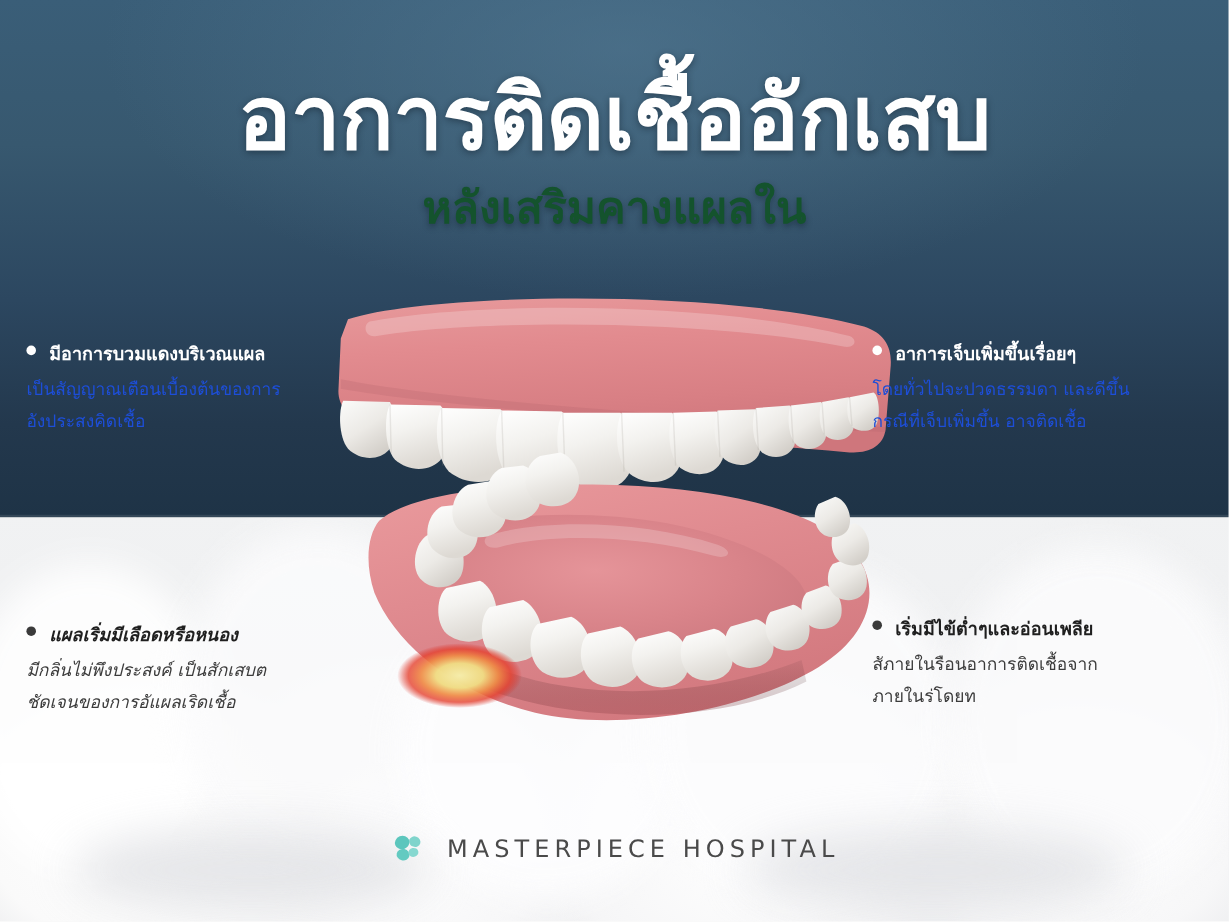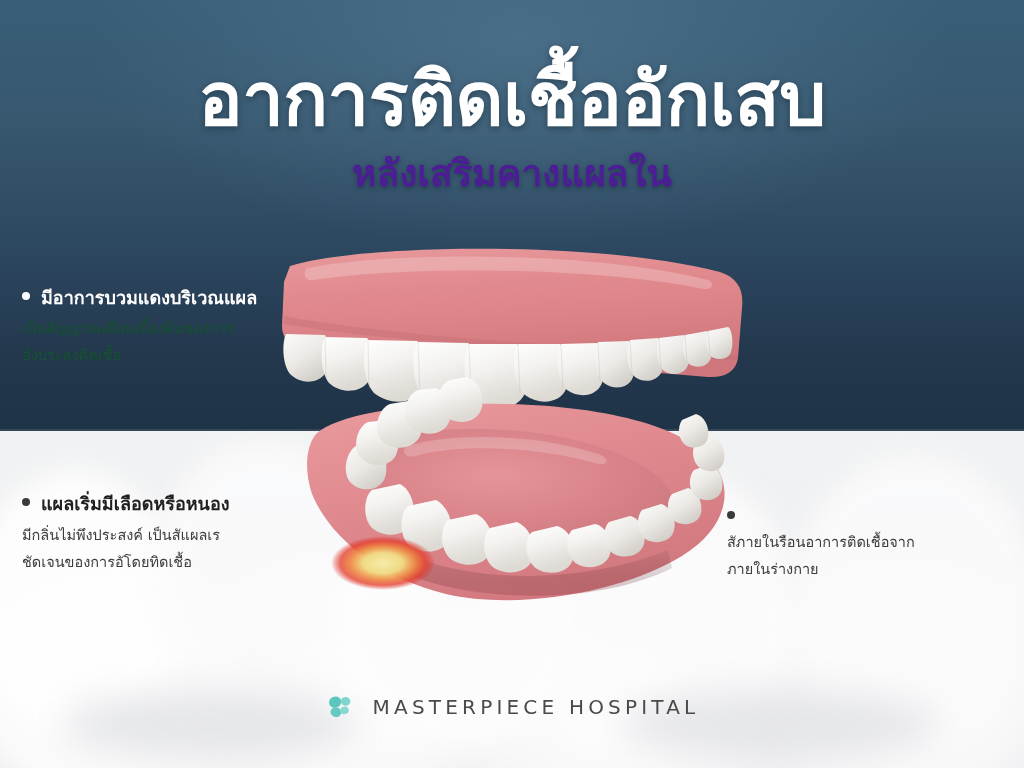--- a/index.html
+++ b/index.html
@@ -74,21 +74,21 @@
     letter-spacing: -0.5px;
     color: #ffffff;
     text-shadow: 0 2px 6px rgba(10,22,34,0.45);
     white-space: nowrap;
   }
   .title-sub {
     margin-top: 6px;
     font-family: "DejaVu Sans", "Liberation Sans", sans-serif;
     font-size: 37px;
     font-weight: bold;
-    color: #4c1d95;
+    color: #14532d;
     text-shadow: 0 2px 5px rgba(10,22,34,0.40);
     white-space: nowrap;
   }
 
   
   .point {
     position: absolute;
     width: 300px;
     z-index: 7;
   }
@@ -99,43 +99,43 @@
     margin-bottom: 6px;
   }
   .dot {
     flex: 0 0 auto;
     width: 8px; height: 8px;
     border-radius: 50%;
     position: relative;
     top: -4px;
   }
   .point .head-text {
-    font-size: 18px;
+    font-size: 15px;
     font-weight: bold;
     line-height: 1.32;
   }
   .point .body-text {
     font-size: 14.5px;
     line-height: 1.85;
     font-weight: normal;
   }
 
   
   .point.light .dot { background: #ffffff; }
   .point.light .head-text { color: #ffffff; }
-  .point.light .body-text { color: #14532d; font-family: Liberation Mono, monospace; }
+  .point.light .body-text { color: #1d4ed8; }
 
   
   .point.dark .dot { background: #3a3a3a; }
   .point.dark .head-text { color: #1f1f1f; }
   .point.dark .body-text { color: #3c3c3c; }
 
   .p-tl { left: 22px;  top: 286px; }
   .p-tr { left: 727px; top: 286px; width: 292px; }
-  .p-bl { left: 22px;  top: 492px; }
+  .p-bl { left: 22px;  top: 520px; font-style: italic; }
   .p-br { left: 727px; top: 515px; width: 292px; }
 
   
   .dental {
     position: absolute;
     left: 268px; top: 238px;
     width: 500px; height: 420px;
     z-index: 5;
   }
 
@@ -318,36 +318,45 @@
 
   <div class="point light p-tl">
     <div class="head">
       <span class="dot"></span>
       <span class="head-text">มีอาการบวมแดงบริเวณแผล</span>
     </div>
     <div class="body-text">เป็นสัญญาณเตือนเบื้องต้นของการ</div>
     <div class="body-text">อังประสงคิดเชื้อ</div>
   </div>
 
+  <div class="point light p-tr">
+    <div class="head">
+      <span class="dot"></span>
+      <span class="head-text">อาการเจ็บเพิ่มขึ้นเรื่อยๆ</span>
+    </div>
+    <div class="body-text">โดยทั่วไปจะปวดธรรมดา และดีขึ้น</div>
+    <div class="body-text">กรณีที่เจ็บเพิ่มขึ้น อาจติดเชื้อ</div>
+  </div>
 
   <div class="point dark p-bl">
     <div class="head">
       <span class="dot"></span>
       <span class="head-text">แผลเริ่มมีเลือดหรือหนอง</span>
     </div>
-    <div class="body-text">มีกลิ่นไม่พึงประสงค์ เป็นสัแผลเร</div>
-    <div class="body-text">ชัดเจนของการอัโดยทิดเชื้อ</div>
+    <div class="body-text">มีกลิ่นไม่พึงประสงค์ เป็นสักเสบต</div>
+    <div class="body-text">ชัดเจนของการอัแผลเริดเชื้อ</div>
   </div>
 
   <div class="point dark p-br">
     <div class="head">
       <span class="dot"></span>
+      <span class="head-text">เริ่มมีไข้ต่ำๆและอ่อนเพลีย</span>
     </div>
     <div class="body-text">สัภายในรือนอาการติดเชื้อจาก</div>
-    <div class="body-text">ภายในร่างกาย</div>
+    <div class="body-text">ภายในร่โดยท</div>
   </div>
 
   <div class="logo">
     <svg class="logo-mark" viewBox="0 0 40 40" xmlns="http://www.w3.org/2000/svg">
       <g fill="#5cc6bd">
         <ellipse cx="13.5" cy="13.5" rx="8.2" ry="7.4" transform="rotate(-22 13.5 13.5)"></ellipse>
         <ellipse cx="27.5" cy="12.5" rx="6.4" ry="5.8" transform="rotate(18 27.5 12.5)" fill="#7fd4cc"></ellipse>
         <ellipse cx="14.5" cy="27" rx="7.2" ry="6.4" transform="rotate(14 14.5 27)" fill="#63cac1"></ellipse>
         <ellipse cx="26" cy="24.5" rx="5.6" ry="5.0" transform="rotate(-12 26 24.5)" fill="#86d8d0"></ellipse>
       </g>

